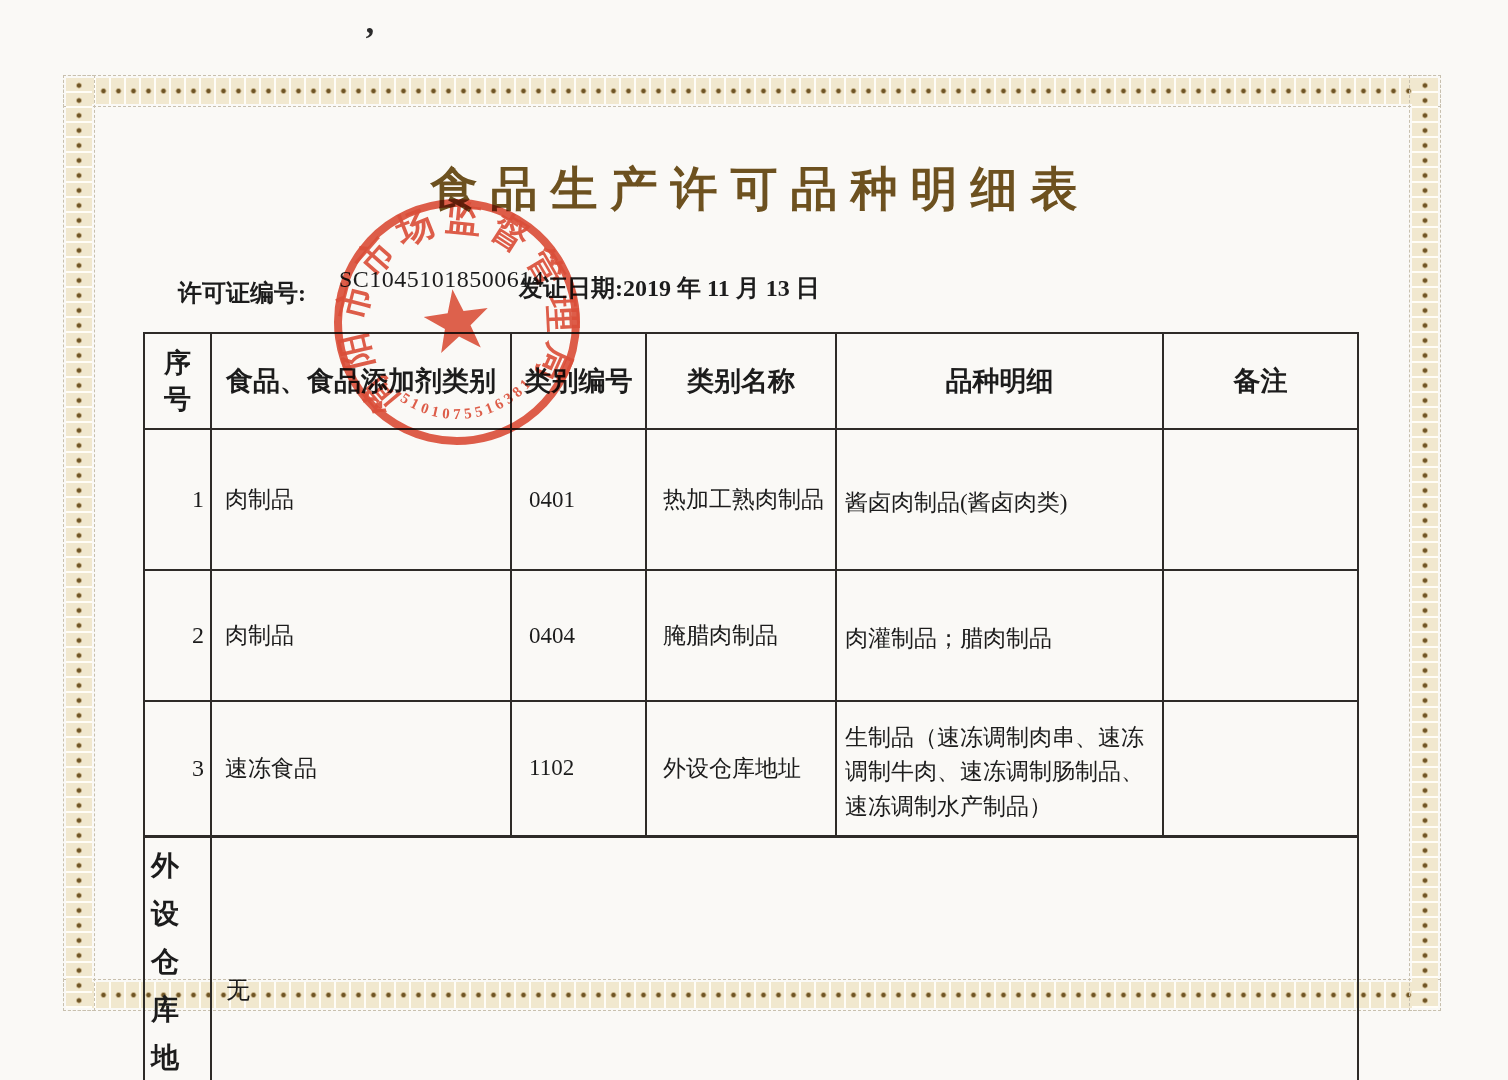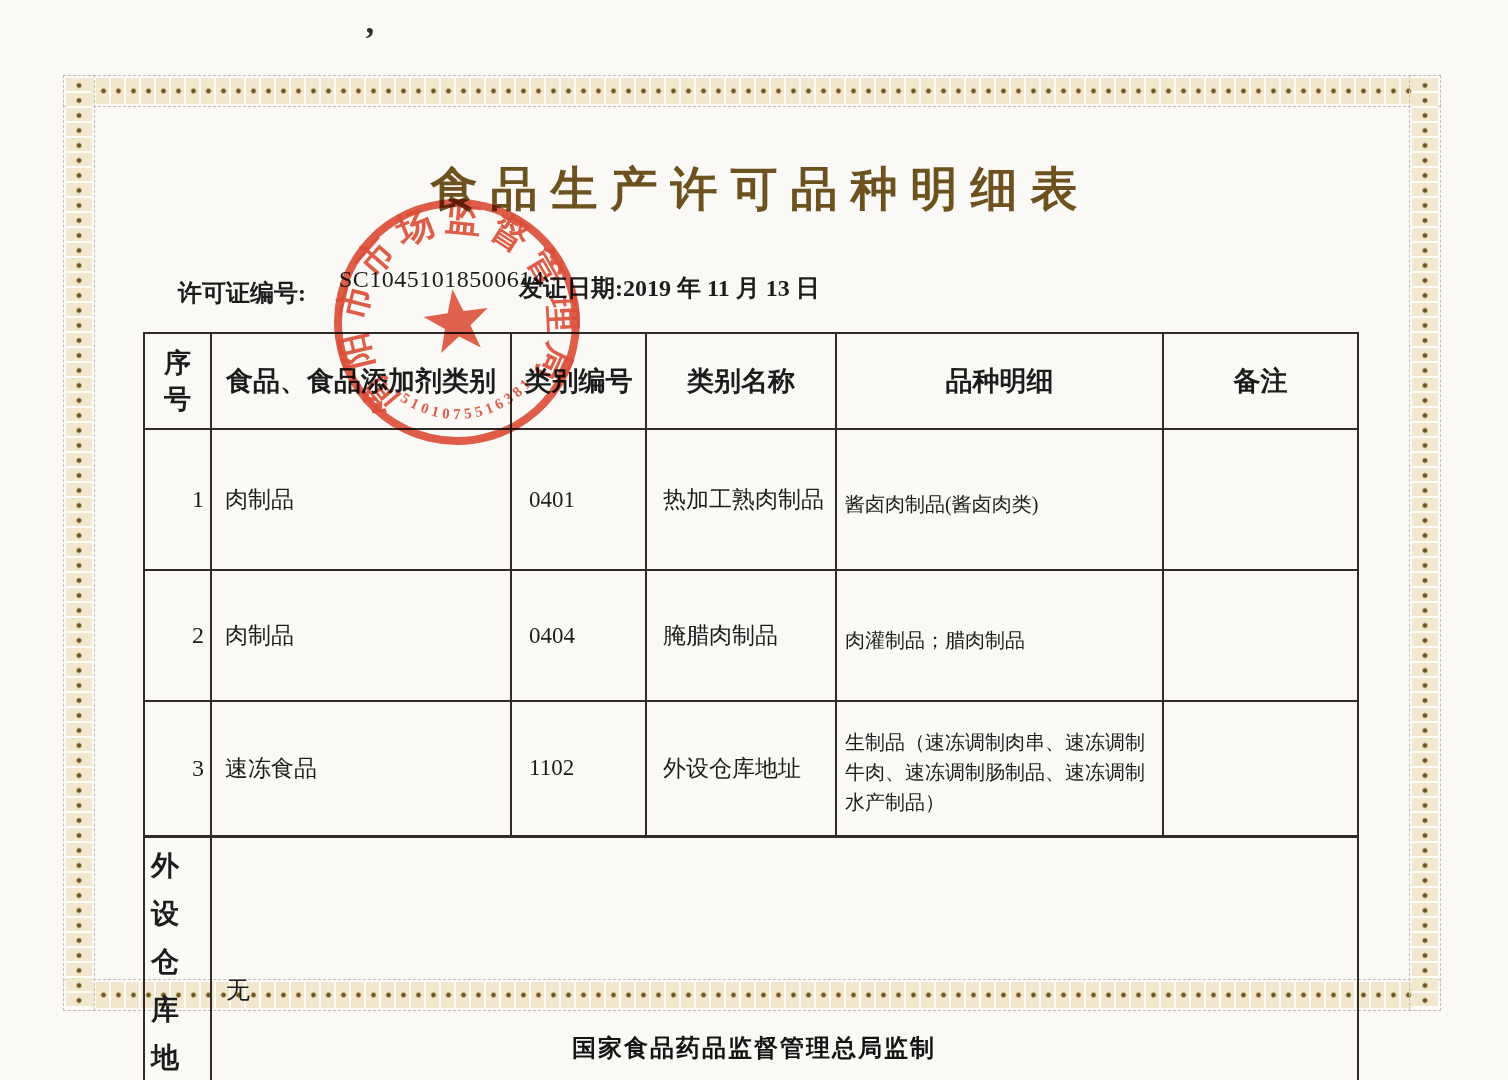--- a/index.html
+++ b/index.html
@@ -46,21 +46,21 @@
   tr.row-head { height:57px; }
   tr.row-1 { height:141px; }
   tr.row-2 { height:131px; }
   tr.row-3 { height:135px; }
   tr.row-warehouse { height:133px; }
   tr.row-warehouse td { border-top-width:3px; }
   .c-seq    { text-align:right; padding-right:6px; font-size:24px; }
   .c-cat    { padding-left:13px; }
   .c-code   { padding-left:17px; }
   .c-name   { padding-left:16px; }
-  .c-detail { padding:10px 2px 2px 8px; font-size:20px; line-height:1.5; }
+  .c-detail { padding:10px 2px 2px 8px; font-size:23px; line-height:1.5; }
   .c-whlabel { font-weight:bold; font-size:28px; line-height:48px;
                padding:4px 2px 4px 6px; word-break:break-all; letter-spacing:1px; }
   .c-whvalue { vertical-align:top; padding:8px 0 0 14px; font-size:24px; }
 
   .stamp { position:absolute; left:327px; top:192px; width:260px; height:260px;
            mix-blend-mode:multiply; opacity:.9; transform:rotate(-8deg); }
 
   .footer { position:absolute; left:0; width:100%; top:1032px; text-align:center;
             font-size:24px; font-weight:bold; letter-spacing:2px; color:#141414; }
 </style>
@@ -141,15 +141,14 @@
     <circle cx="130" cy="130" r="119" fill="none" stroke="#dc3e26" stroke-width="8" stroke-opacity="0.92"></circle>
     <polygon points="130,97 138,120 162.3,120.5 142.9,135.2 150,158.5 130,144.6 110,158.5 117.1,135.2 97.7,120.5 122,120" fill="#dc3e26" fill-opacity="0.9"></polygon>
     <text font-size="36" font-weight="bold" fill="#dc3e26" fill-opacity="0.92" letter-spacing="8">
       <textPath href="#arcT" startOffset="50%" text-anchor="middle">简阳市市场监督管理局</textPath>
     </text>
     <text font-size="15" font-weight="bold" fill="#dc3e26" fill-opacity="0.92" letter-spacing="4">
       <textPath href="#arcB" startOffset="50%" text-anchor="middle">5101075516381</textPath>
     </text>
   </svg>
 
-  <div class="footer">国家食品药品监督管理总局监制</div>
 
 </div>
 
 </body></html>

